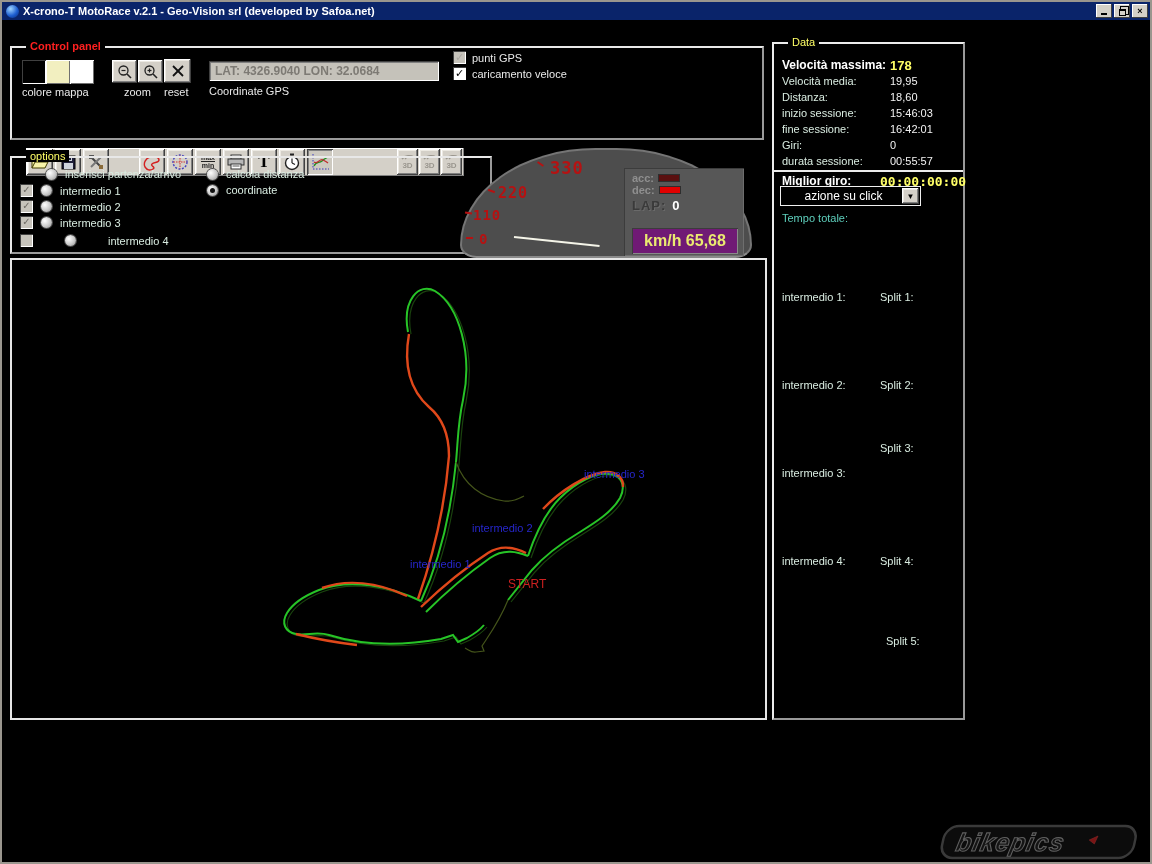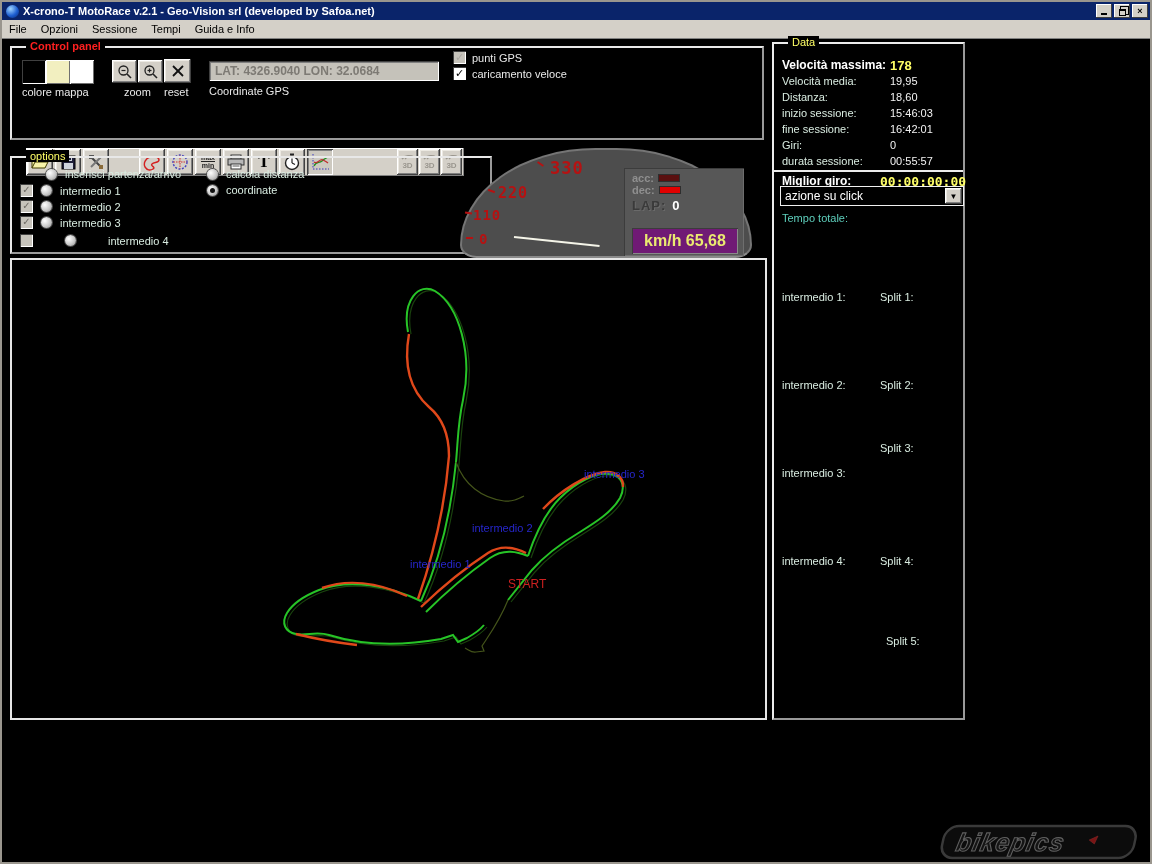--- a/index.html
+++ b/index.html
@@ -62,22 +62,22 @@
                color:#eaea70; font-weight:bold; font-size:16px; display:flex; align-items:center; justify-content:center; }
   #needle { position:absolute; left:52px; top:86px; width:86px; height:2px; background:#f4f4e8; transform:rotate(6deg); transform-origin:left center; }
   
   #data-panel { position:absolute; left:770px; top:40px; width:193px; height:678px; border:2px solid #ececec; border-right-color:#9a9a9a; border-bottom-color:#9a9a9a; font-size:11px; }
   .drow { position:absolute; left:8px; right:6px; display:flex; }
   .dlabel { color:#d9ece1; }
   .dlabel.strong { color:#fff; font-weight:bold; font-size:12px; }
   .dvalue { position:absolute; left:108px; color:#f2f2f2; }
   .dvalue.big { color:#ffff66; font-weight:bold; font-size:13px; }
   .sep { position:absolute; left:0; right:0; height:2px; background:#ececec; }
-  #combo { position:absolute; left:6px; top:142px; width:184px; height:20px; background:#000; border:1px solid #f0f0f0;
-           color:#fff; display:flex; align-items:center; }
+  #combo { position:absolute; left:6px; top:142px; width:141px; height:20px; background:#000; border:1px solid #f0f0f0;
+           color:#fff; display:flex; align-items:center;text-align:center; }
   #combo .combo-text { flex:1; padding-left:4px; font-size:12px; }
   #combo .combo-btn { width:17px; height:16px; margin-right:1px; font-size:8px; color:#000; }
   .split-left { position:absolute; left:8px; color:#d9ece1; }
   .split-right { position:absolute; left:106px; color:#d9ece1; }
   
   #map-panel { position:absolute; left:8px; top:256px; width:757px; height:462px; border:2px solid #e6e6e6; background:#000; }
   
   #logo { position:absolute; left:608px; top:46px; width:150px; height:46px; }
   #watermark { position:absolute; left:933px; top:820px; width:210px; height:40px; }
 </style>
@@ -93,27 +93,20 @@
       <div class="win-btn">
           <span class="min-glyph"></span>
         </div>
       <div class="win-btn">
           <span class="rest-glyph"></span>
         </div>
       <div class="win-btn" style="font-weight:bold;">×</div>
     </div>
   </div>
 
-  <div id="menubar">
-    <span class="menu-item">File</span>
-    <span class="menu-item">Opzioni</span>
-    <span class="menu-item">Sessione</span>
-    <span class="menu-item">Tempi</span>
-    <span class="menu-item">Guida e Info</span>
-  </div>
 
   <div class="gbox" id="control-panel" style="left:8px; top:44px; width:754px; height:94px;">
     <span class="gbox-label" style="color:#ff2020;">Control panel</span>
 
     <div style="position:absolute; left:10px; top:12px; display:flex;">
       <div style="width:24px;height:24px;background:#000;box-shadow:inset 1px 1px 0 #404040, inset -1px -1px 0 #fff;"></div>
       <div style="width:24px;height:24px;background:#f2efc0;box-shadow:inset 1px 1px 0 #fff, inset -1px -1px 0 #707070;"></div>
       <div style="width:24px;height:24px;background:#ffffff;box-shadow:inset 1px 1px 0 #fff, inset -1px -1px 0 #707070;"></div>
     </div>
     <span class="lbl" style="left:10px; top:38px;">colore mappa</span>

